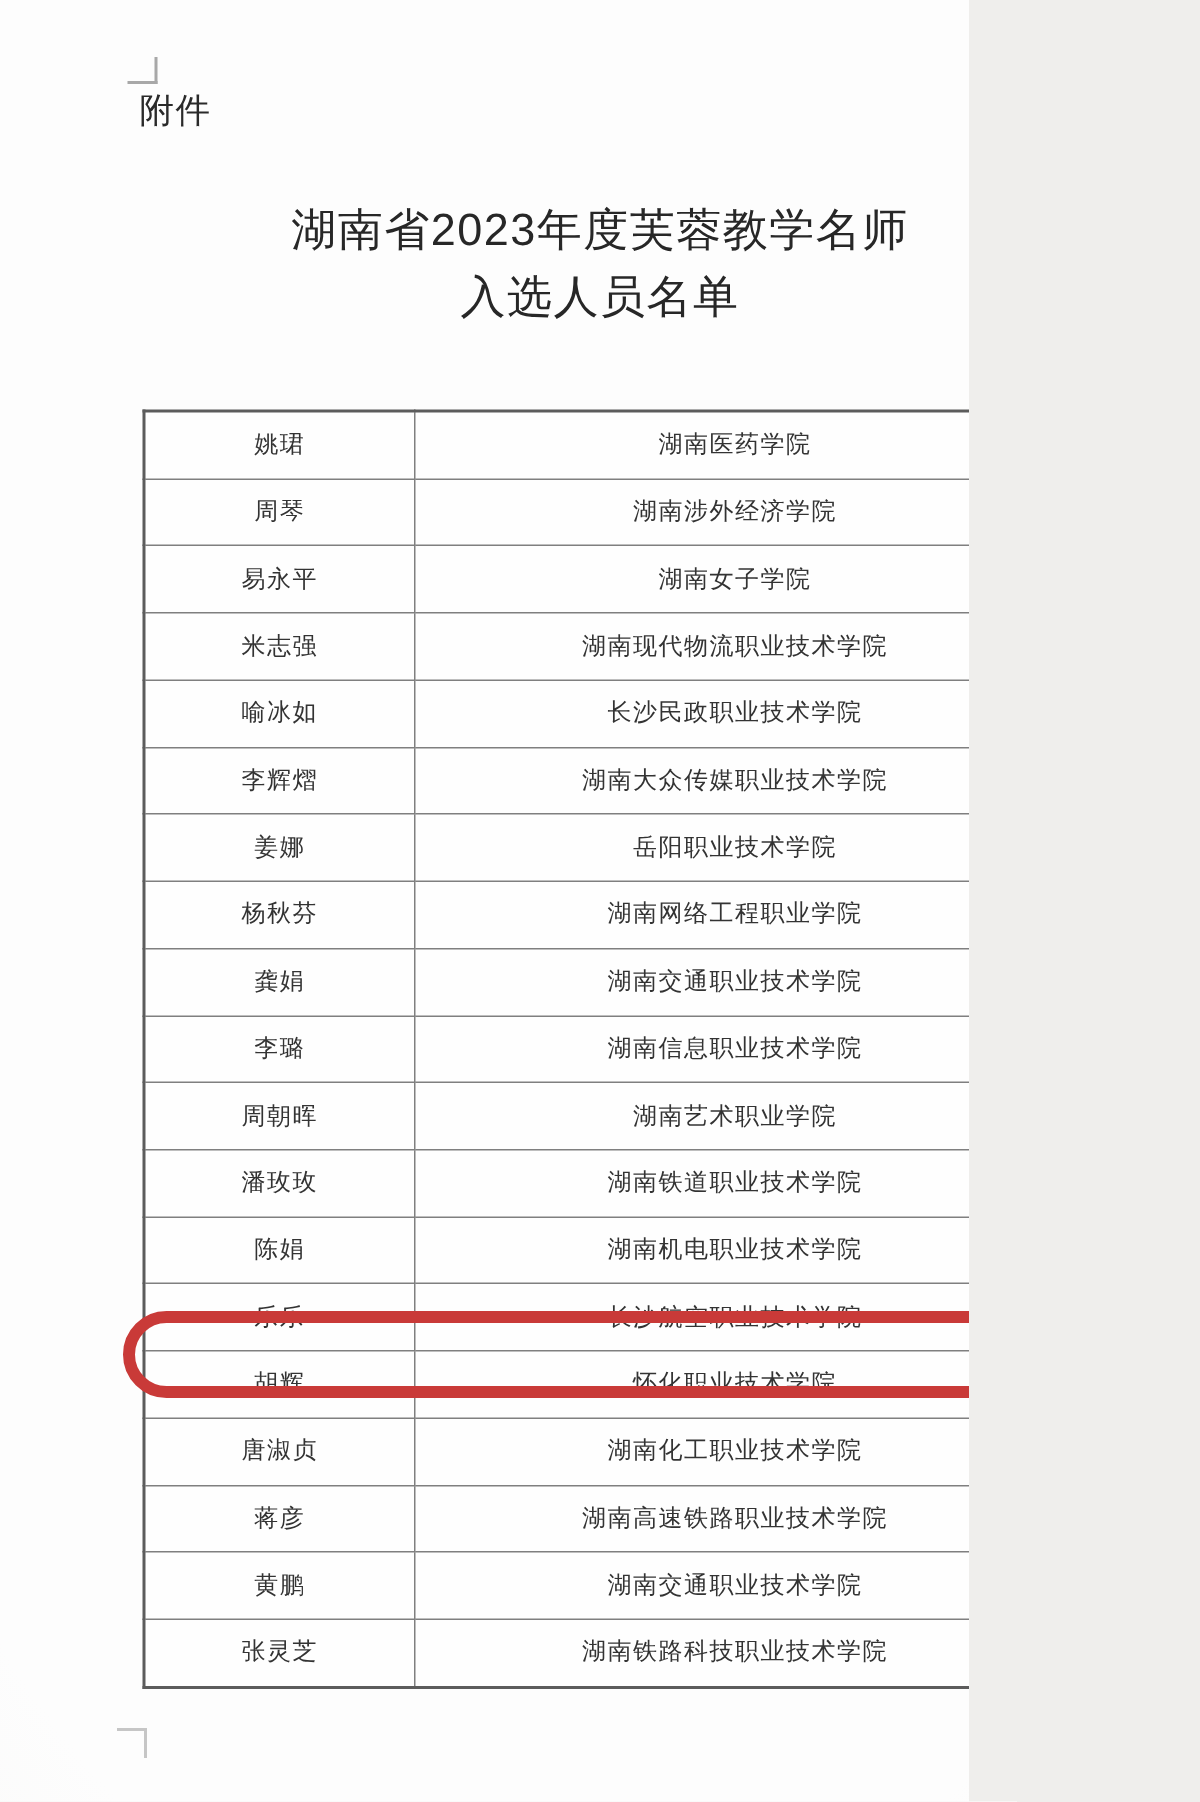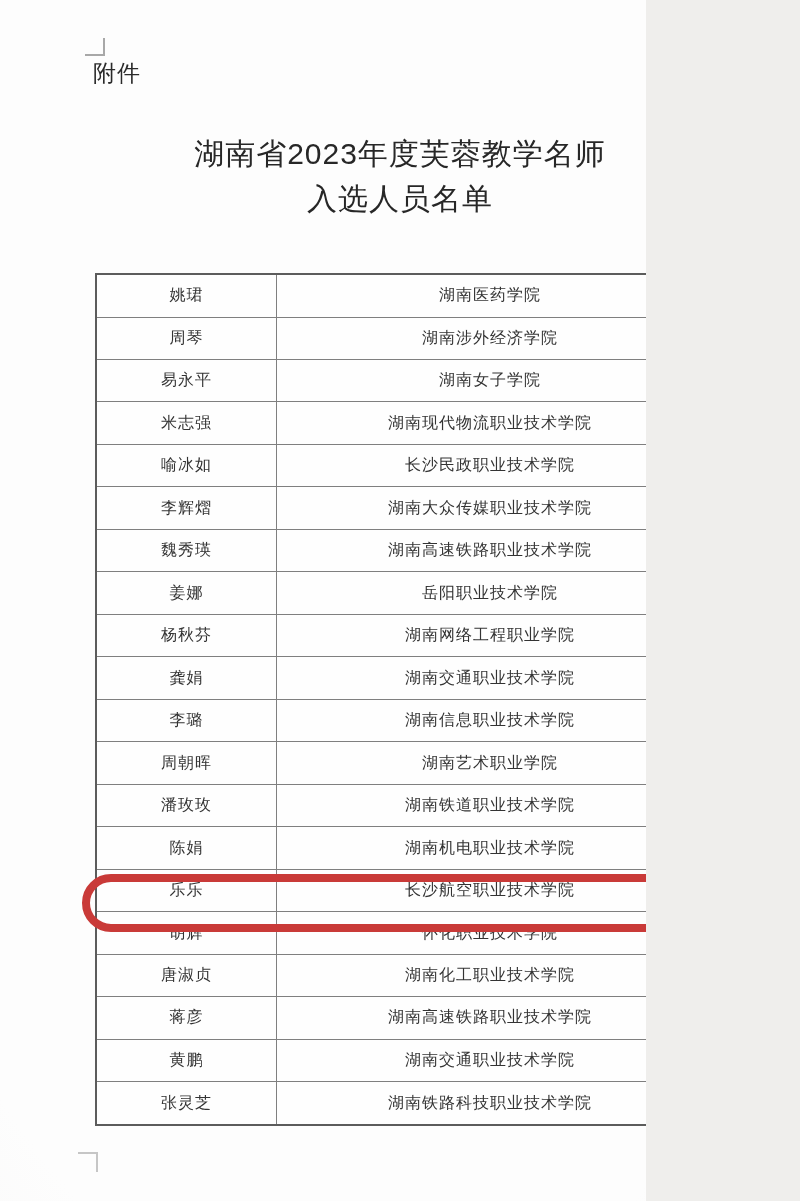--- a/index.html
+++ b/index.html
@@ -113,24 +113,20 @@
         </tr>
         <tr>
           <td class="name-cell">喻冰如</td>
           <td>长沙民政职业技术学院</td>
         </tr>
         <tr>
           <td class="name-cell">李辉熠</td>
           <td>湖南大众传媒职业技术学院</td>
         </tr>
         <tr>
-          <td class="name-cell">魏秀瑛</td>
-          <td>湖南高速铁路职业技术学院</td>
-        </tr>
-        <tr>
           <td class="name-cell">姜娜</td>
           <td>岳阳职业技术学院</td>
         </tr>
         <tr>
           <td class="name-cell">杨秋芬</td>
           <td>湖南网络工程职业学院</td>
         </tr>
         <tr>
           <td class="name-cell">龚娟</td>
           <td>湖南交通职业技术学院</td>

